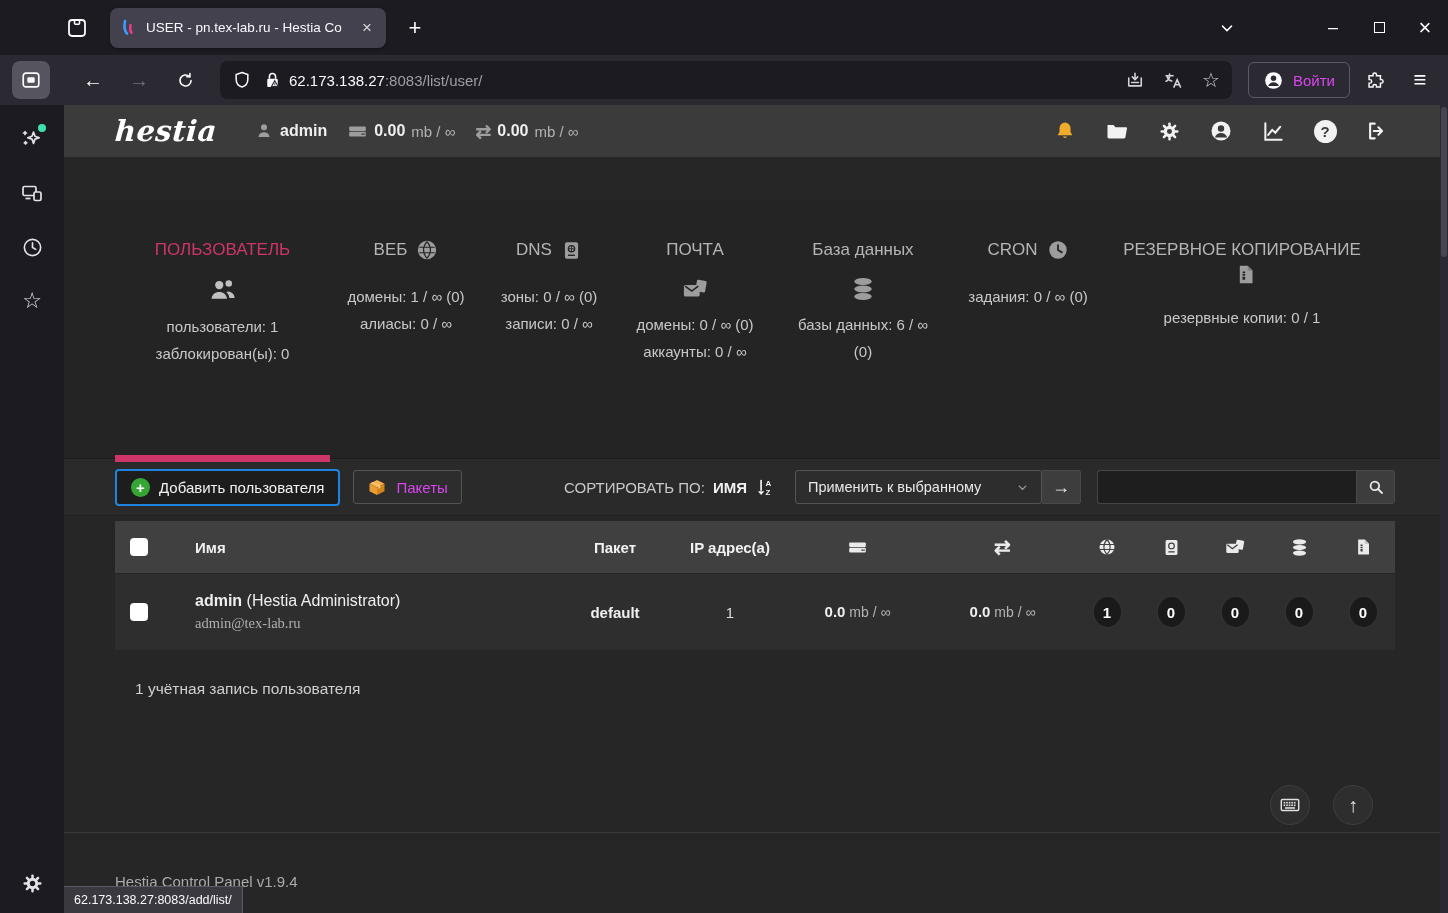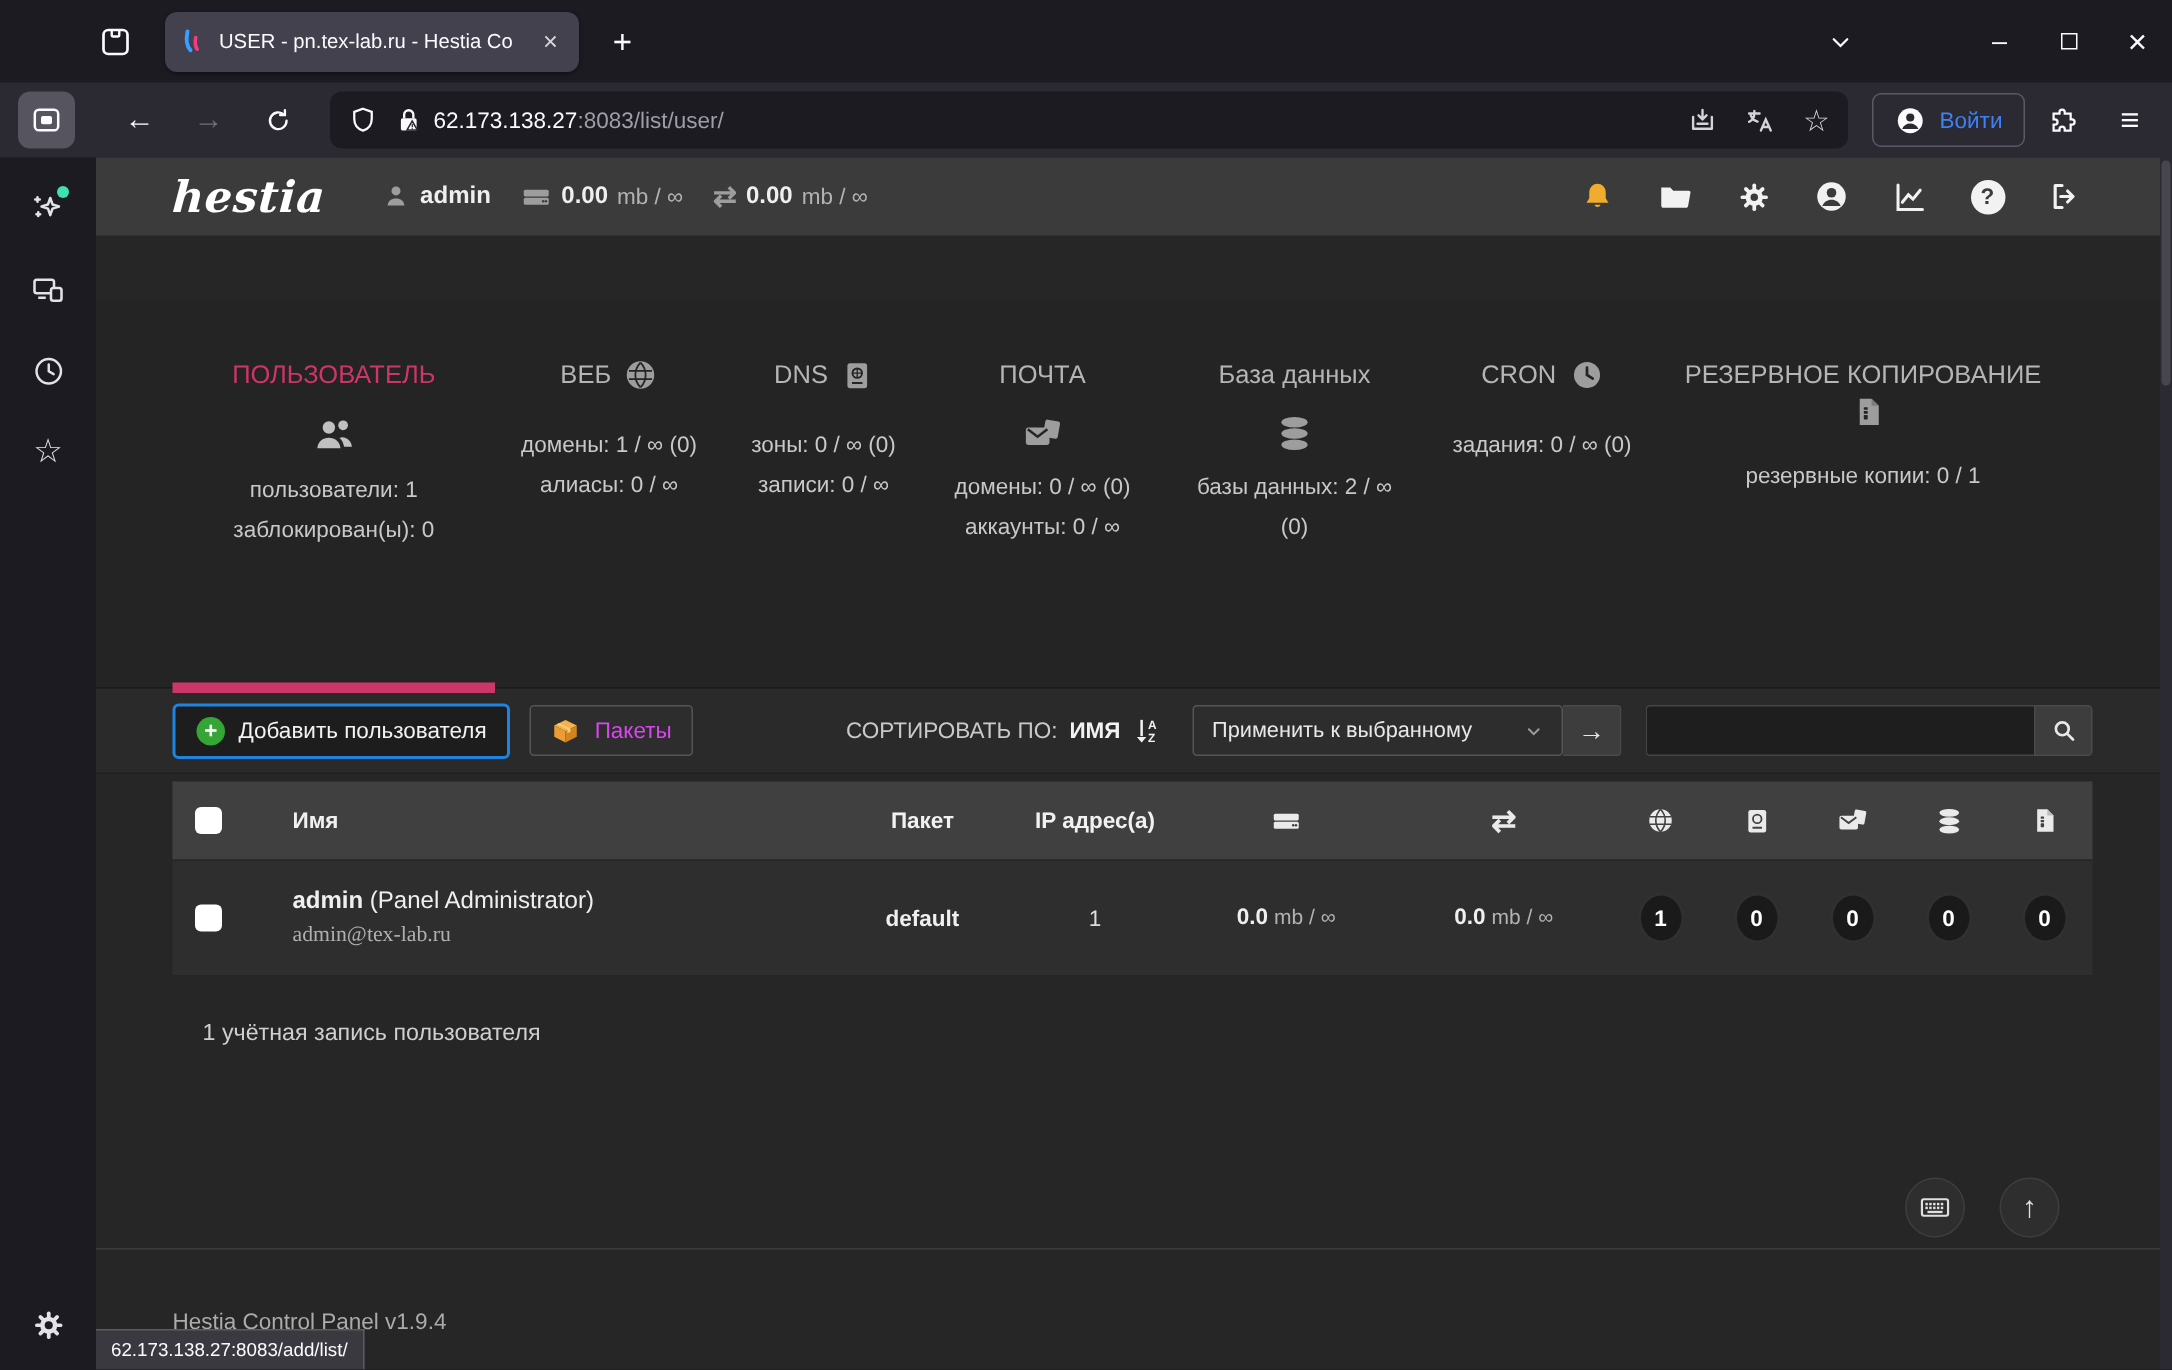--- a/index.html
+++ b/index.html
@@ -38,21 +38,21 @@
     display:flex; align-items:center; justify-content:center; font-size:20px; border-radius:5px; }
   .sidebar-toggle{ width:38px; height:38px; background:#55545f; border-radius:8px; margin-right:14px; }
   .navbtn.fwd{ color:#6f6e7a; }
   .navbtn + .navbtn{ margin-left:12px; }
   .urlbar{ flex:1; height:38px; background:#1c1b22; border-radius:8px; margin:0 16px 0 18px;
     display:flex; align-items:center; padding:0 12px; }
   .urlbar .host{ color:#fbfbfe; font-size:15px; margin-left:6px; }
   .urlbar .rest{ color:#9e9ea8; font-size:15px; }
   .url-icons{ margin-left:auto; display:flex; align-items:center; gap:18px; color:#d3d3da; }
   .login-btn{ height:36px; border:1px solid #5b5a64; background:transparent; border-radius:6px;
-    color:#3b82f6; font-size:15px; display:flex; align-items:center; gap:9px; padding:0 14px;
+    color:#d946ef; font-size:15px; display:flex; align-items:center; gap:9px; padding:0 14px;
     font-family:inherit; }
   .chrome-iconbtn{ border:none; background:transparent; color:#fbfbfe; width:36px; height:36px;
     display:flex; align-items:center; justify-content:center; margin-left:8px; font-size:22px; }
 
   
   .main{ flex:1; display:flex; min-height:0; }
   .vstrip{ width:64px; background:var(--chrome-bg); display:flex; flex-direction:column;
     align-items:center; padding-top:18px; gap:22px; flex:none; }
   .vstrip .vbtn{ border:none; background:transparent; color:#e2e2e7; width:32px; height:32px;
     display:flex; align-items:center; justify-content:center; position:relative; font-size:22px; }
@@ -449,21 +449,21 @@
         <div class="panel u" style="margin-left:28px;width:150px;">
           <div class="p-title">База данных</div>
           <div class="p-icon">
             <svg width="28" height="28" viewBox="0 0 24 24" fill="#9d9d9d">
               <ellipse cx="12" cy="5.6" rx="7.5" ry="3"></ellipse>
               <ellipse cx="12" cy="12" rx="7.5" ry="3"></ellipse>
               <ellipse cx="12" cy="18.4" rx="7.5" ry="3"></ellipse>
             </svg>
           </div>
           <div class="p-lines">
-            <div>базы данных: 2 / ∞ (0)</div>
+            <div>базы данных: 6 / ∞ (0)</div>
           </div>
         </div>
 
         <div class="panel inline-ic" style="margin-left:30px;width:120px;">
           <div class="p-title">
               <span>CRON</span>
             <span>
               <svg width="22" height="22" viewBox="0 0 24 24">
                 <circle cx="12" cy="12" r="9.5" fill="#9d9d9d"></circle>
                 <path d="M12 6.6V12l4.2 2.6" stroke="#242424" stroke-width="2" fill="none" stroke-linecap="round"></path>
@@ -602,21 +602,21 @@
                 </g>
             </svg>
           </span>
         </div>
 
         <div class="trow">
           <span class="col-check">
               <span class="checkbox"></span>
             </span>
           <span class="col-name">
-            <div class="name-main"><b>admin</b><span> (Panel Administrator)</span></div>
+            <div class="name-main"><b>admin</b><span> (Hestia Administrator)</span></div>
             <div class="name-sub">admin@tex-lab.ru</div>
           </span>
           <span class="col-pkg" style="color:#efefef;">default</span>
           <span class="col-ip" style="color:#dcdcdc;">1</span>
           <span class="col-disk usage-cell"><span class="val">0.0</span><span class="suf"> mb / ∞</span></span>
           <span class="col-bw usage-cell"><span class="val">0.0</span><span class="suf"> mb / ∞</span></span>
           <span class="col-badge">
               <span class="badge">1</span>
             </span>
           <span class="col-badge">

